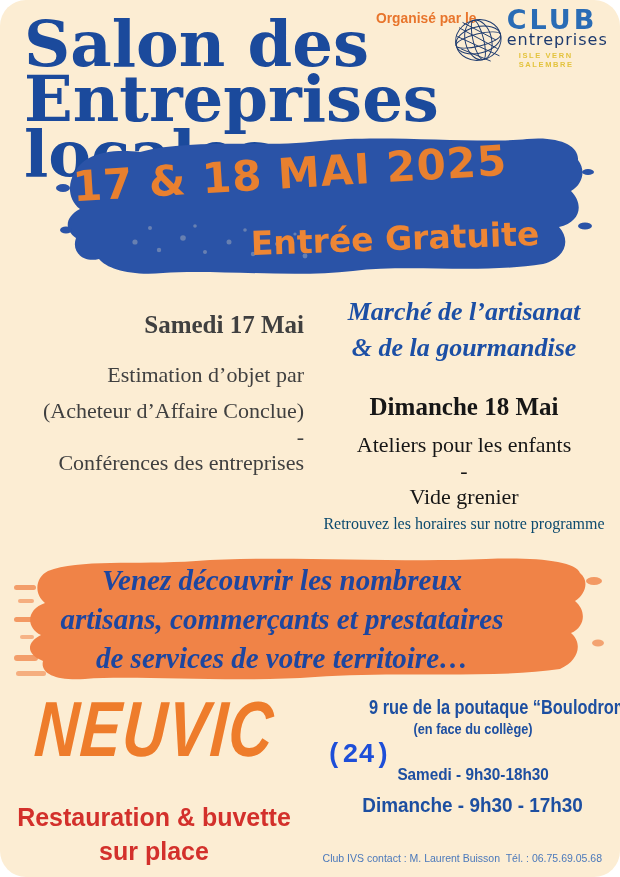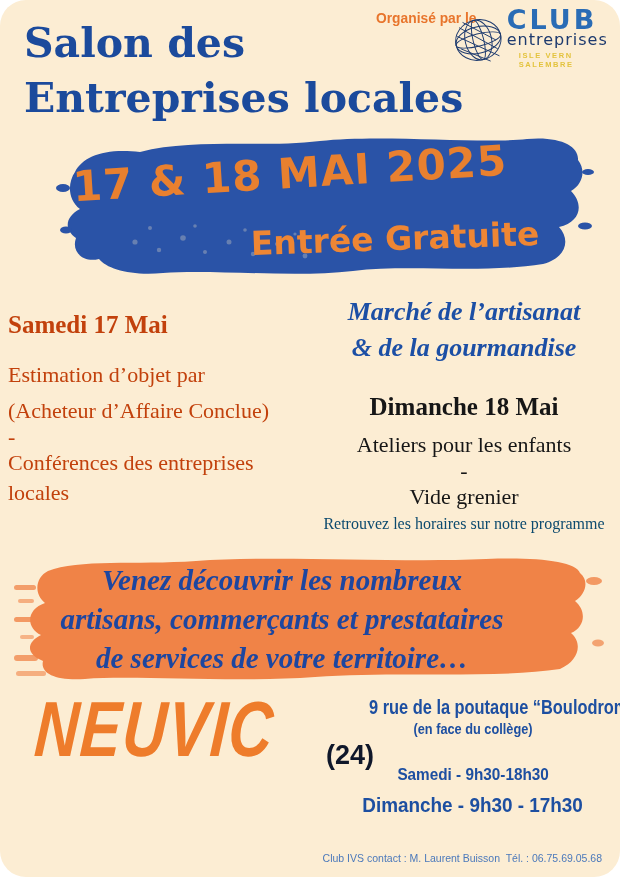--- a/index.html
+++ b/index.html
@@ -32,37 +32,37 @@
     font-size:16px;line-height:16px;color:#1d3a6e;margin-top:-2px;letter-spacing:1px;
   }
   .logo-region{
     font-family:"Liberation Sans", sans-serif;font-weight:bold;
     font-size:7.5px;letter-spacing:1.6px;color:#e3c33e;margin-top:3px;margin-left:12px;
   }
   
   .title{
     position:absolute;left:24px;top:16px;margin:0;
     font-family:"DejaVu Serif", serif;font-weight:bold;
-    font-size:41px;line-height:55px;color:#1b4a9c;
+    font-size:64px;line-height:55px;color:#1b4a9c;
   }
   
   .blue-stroke{position:absolute;left:55px;top:130px;width:540px;height:152px;}
   .dates{
     position:absolute;left:60px;top:149px;width:460px;text-align:center;
     font-family:"DejaVu Sans", sans-serif;font-weight:bold;
     font-size:42px;letter-spacing:1px;color:#e8802f;
     transform:rotate(-3.5deg);
   }
   .free{
     position:absolute;left:205px;top:219px;width:380px;text-align:center;
     font-family:"DejaVu Sans", sans-serif;font-weight:bold;
     font-size:33px;color:#ee8634;transform:rotate(-2deg);
   }
   
-  .col-left{position:absolute;left:8px;top:300px;width:296px;text-align:left;color:#c2410c;}
+  .col-left{position:absolute;left:8px;top:300px;width:296px;text-align:right;color:#404040;}
   .col-right{position:absolute;left:312px;top:294px;width:304px;text-align:center;color:#161616;}
   .h-day{font-size:25px;font-weight:bold;line-height:30px;}
   .body-line{font-size:22px;line-height:30px;}
   .sep{font-size:22px;line-height:22px;}
   .market-line{
     font-family:"Liberation Serif", serif;font-weight:bold;font-style:italic;
     font-size:26px;line-height:36px;color:#1c4fa5;
   }
   .note{
     font-size:16px;line-height:20px;color:#0c4a6e;margin-top:2px;
@@ -81,22 +81,22 @@
   
   .neuvic{
     position:absolute;left:38px;top:688px;
     font-family:"Liberation Sans", sans-serif;font-weight:bold;font-style:italic;
     font-size:78px;line-height:82px;letter-spacing:2px;color:#ee7c2b;
     transform:scaleX(.78) skewX(-5deg);transform-origin:left top;
     white-space:nowrap;
   }
   .dept{
     position:absolute;left:326px;top:740px;
-    font-family:Liberation Sans, sans-serif;font-weight:bold;
-    font-size:27px;color:#0f172a;
+    font-family:Liberation Mono, monospace;font-weight:bold;
+    font-size:27px;color:#1d4ed8;
   }
   .addr-block{
     position:absolute;left:330px;top:694px;width:286px;text-align:center;
     font-family:"Liberation Sans", sans-serif;font-weight:bold;color:#1d4fa1;
   }
   .addr{font-size:21px;line-height:26px;white-space:nowrap;}
   .addr>span{display:inline-block;transform:scaleX(.78);transform-origin:center;}
   .addr-note{font-size:15px;line-height:18px;white-space:nowrap;}
   .addr-note>span{display:inline-block;transform:scaleX(.85);transform-origin:center;}
   .hours{font-size:17px;line-height:30px;white-space:nowrap;margin-top:22px;}
@@ -169,21 +169,20 @@
   </svg>
   <div class="dates">17 &amp; 18 MAI 2025</div>
   <div class="free">Entrée Gratuite</div>
 
   <div class="col-left">
     <div class="h-day">Samedi 17 Mai</div>
     <div class="body-line b1">Estimation d’objet par</div>
     <div class="body-line">(Acheteur d’Affaire Conclue)</div>
     <div class="sep">-</div>
     <div class="body-line">Conférences des entreprises</div>
-    <div class="body-line">locales</div>
   </div>
 
   <div class="col-right">
     <div class="market-line">Marché de l’artisanat</div>
     <div class="market-line">&amp; de la gourmandise</div>
     <div class="h-day">Dimanche 18 Mai</div>
     <div class="body-line">Ateliers pour les enfants</div>
     <div class="sep">-</div>
     <div class="body-line">Vide grenier</div>
     <div class="note">Retrouvez les horaires sur notre programme</div>
@@ -211,20 +210,24 @@
   <div class="neuvic">NEUVIC</div>
   <div class="dept">(24)</div>
 
   <div class="addr-block">
     <div class="addr"><span>9 rue de la poutaque “Boulodrome”</span></div>
     <div class="addr-note"><span>(en face du collège)</span></div>
     <div class="hours"><span>Samedi - 9h30-18h30</span></div>
     <div class="hours2"><span>Dimanche - 9h30 - 17h30</span></div>
   </div>
 
+  <div class="food">
+    <div>Restauration &amp; buvette</div>
+    <div>sur place</div>
+  </div>
 
   <div class="contact">
     <div>Club IVS contact : M. Laurent Buisson  Tél. : 06.75.69.05.68</div>
     
     
   </div>
 
 </div>
 
 </body></html>

